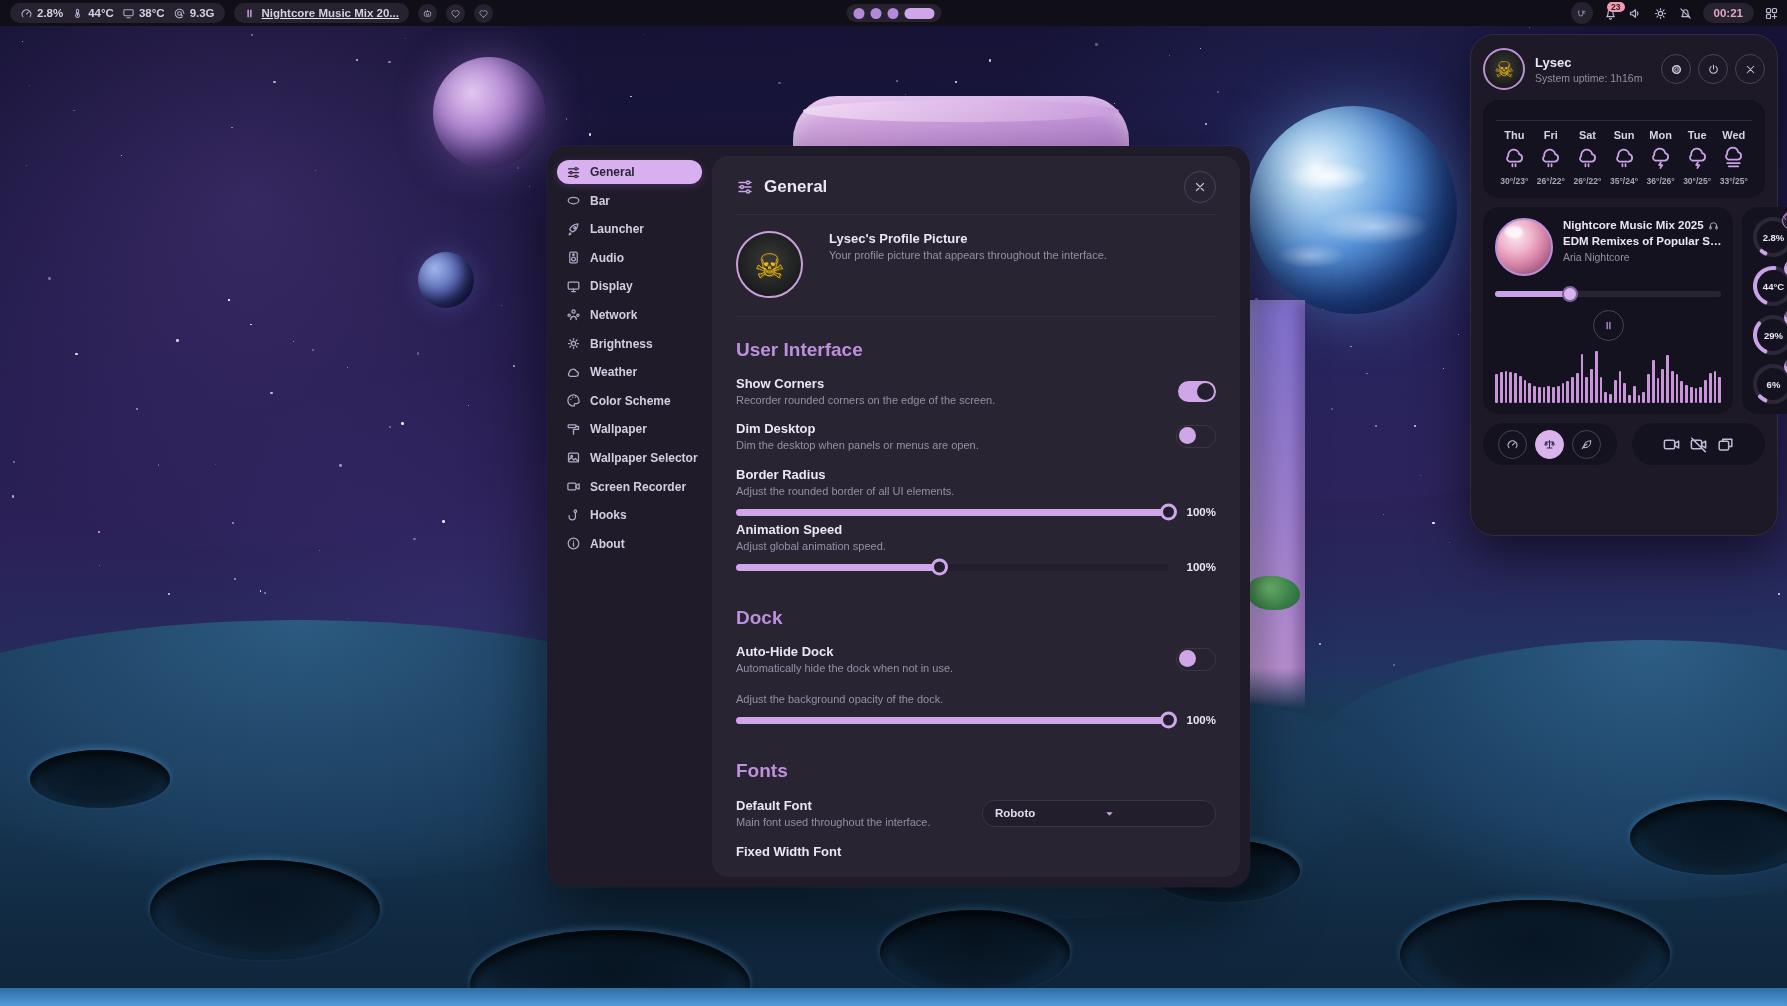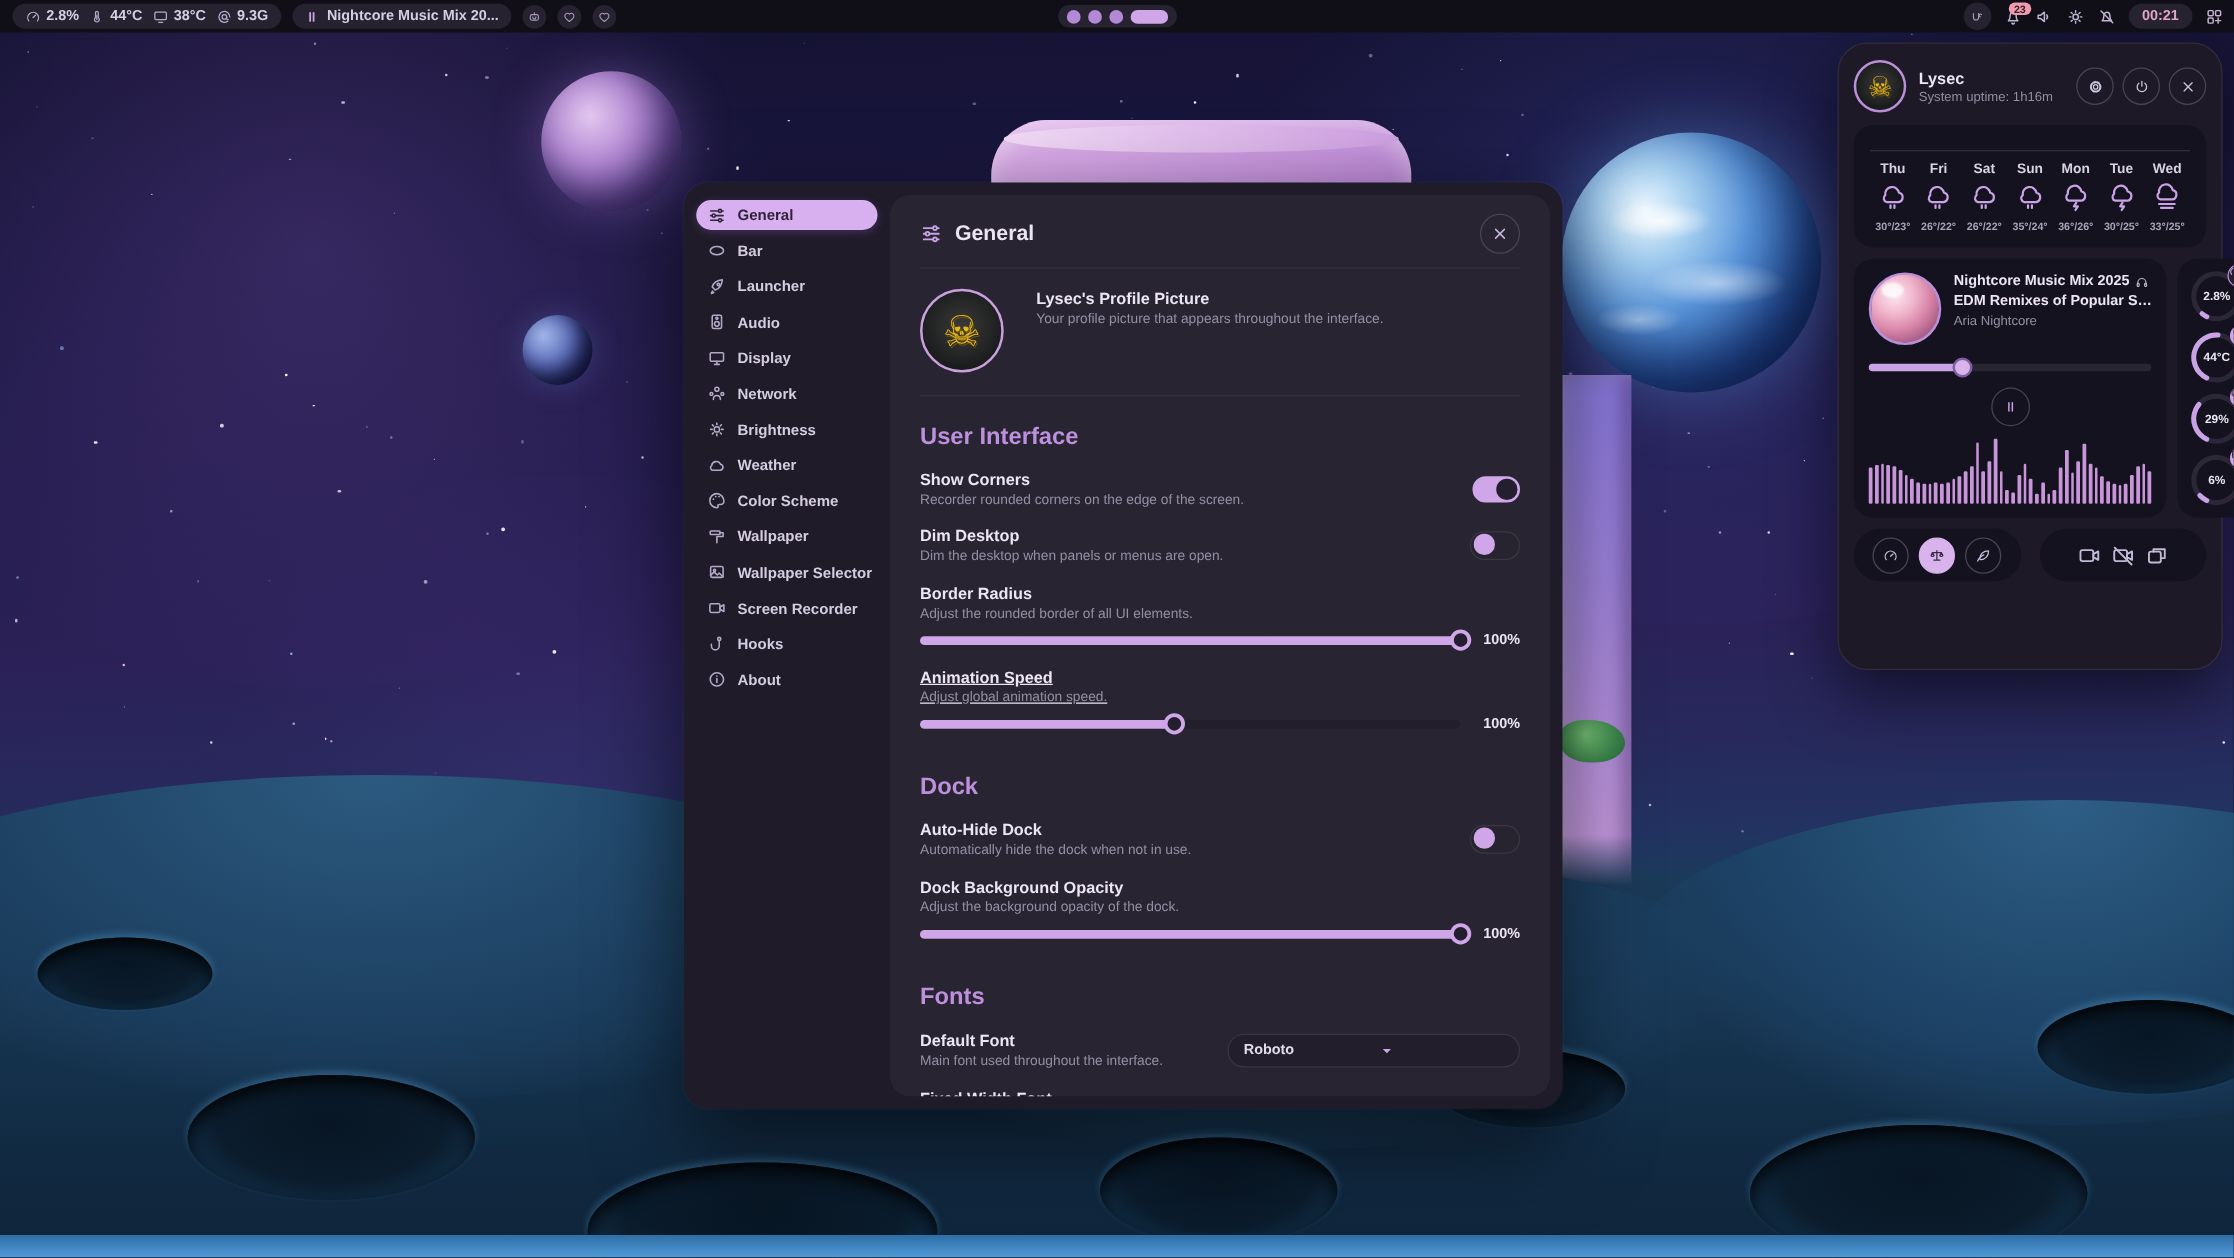--- a/index.html
+++ b/index.html
@@ -51,21 +51,21 @@
   .bottom-glow{position:absolute;left:0;right:0;bottom:0;height:18px;
     background:linear-gradient(180deg,#2f6ea6,#509ad8);}
   .star{position:absolute;border-radius:50%;background:#fff;}
   
   .topbar{position:absolute;left:0;top:0;right:0;height:26px;background:rgba(17,14,22,.97);
     display:flex;align-items:center;z-index:50;}
   .tb-left{display:flex;align-items:center;gap:9px;margin-left:10px;}
   .pill{background:#262230;border-radius:12px;display:flex;align-items:center;height:20px;padding:0 10px;gap:8px;}
   .stat{display:flex;align-items:center;gap:4px;font-size:11.5px;font-weight:bold;color:#d6cfe2;}
   .stat .ic{width:13px;height:13px;color:#b5abc9;}
-  .media-pill{gap:7px;}
+  .media-pill{gap:7px;text-decoration:underline;}
   .media-pill .ic{width:11px;height:11px;color:#c9a3e6;}
   .media-pill span{font-size:11.5px;font-weight:bold;color:#d6cfe2;}
   .tb-circle{width:19px;height:19px;border-radius:50%;background:#262230;display:flex;align-items:center;justify-content:center;color:#a79dbb;}
   .tb-circle .ic{width:11px;height:11px;}
   .tb-center{position:absolute;left:50%;transform:translateX(-50%);top:4px;}
   .ws{background:#262230;border-radius:10px;height:18px;display:flex;align-items:center;gap:6px;padding:0 7px;}
   .ws-dot{width:11px;height:11px;border-radius:6px;background:#b388d6;}
   .ws-active{width:30px;height:11px;border-radius:6px;background:#cfa6e8;}
   .tb-right{position:absolute;right:8px;top:0;height:26px;display:flex;align-items:center;gap:10px;}
   .tb-ico{width:15px;height:15px;color:#c0b6d2;position:relative;}
@@ -702,21 +702,21 @@
       </div>
       <div class="slider-row">
         <div class="slider">
           <div class="fill" style="width: 100%;">
               <div class="sknob"></div>
             </div>
         </div>
         <div class="slider-val">100%</div>
       </div>
 
-      <div class="set-row" style="margin-top:16px;text-decoration:underline;">
+      <div class="set-row" style="margin-top:4px;">
         <div class="txt">
           <div class="s-label">Animation Speed</div>
           <div class="s-desc">Adjust global animation speed.</div>
         </div>
       </div>
       <div class="slider-row">
         <div class="slider">
           <div class="fill" style="width: 47%;">
               <div class="sknob"></div>
             </div>
@@ -731,21 +731,20 @@
           <div class="s-label">Auto-Hide Dock</div>
           <div class="s-desc">Automatically hide the dock when not in use.</div>
         </div>
         <div class="toggle off">
             <div class="knob"></div>
           </div>
       </div>
 
       <div class="set-row" style="margin-top:16px;">
         <div class="txt">
-          <div class="s-label">Dock Background Opacity</div>
           <div class="s-desc">Adjust the background opacity of the dock.</div>
         </div>
       </div>
       <div class="slider-row">
         <div class="slider">
           <div class="fill" style="width: 100%;">
               <div class="sknob"></div>
             </div>
         </div>
         <div class="slider-val">100%</div>

